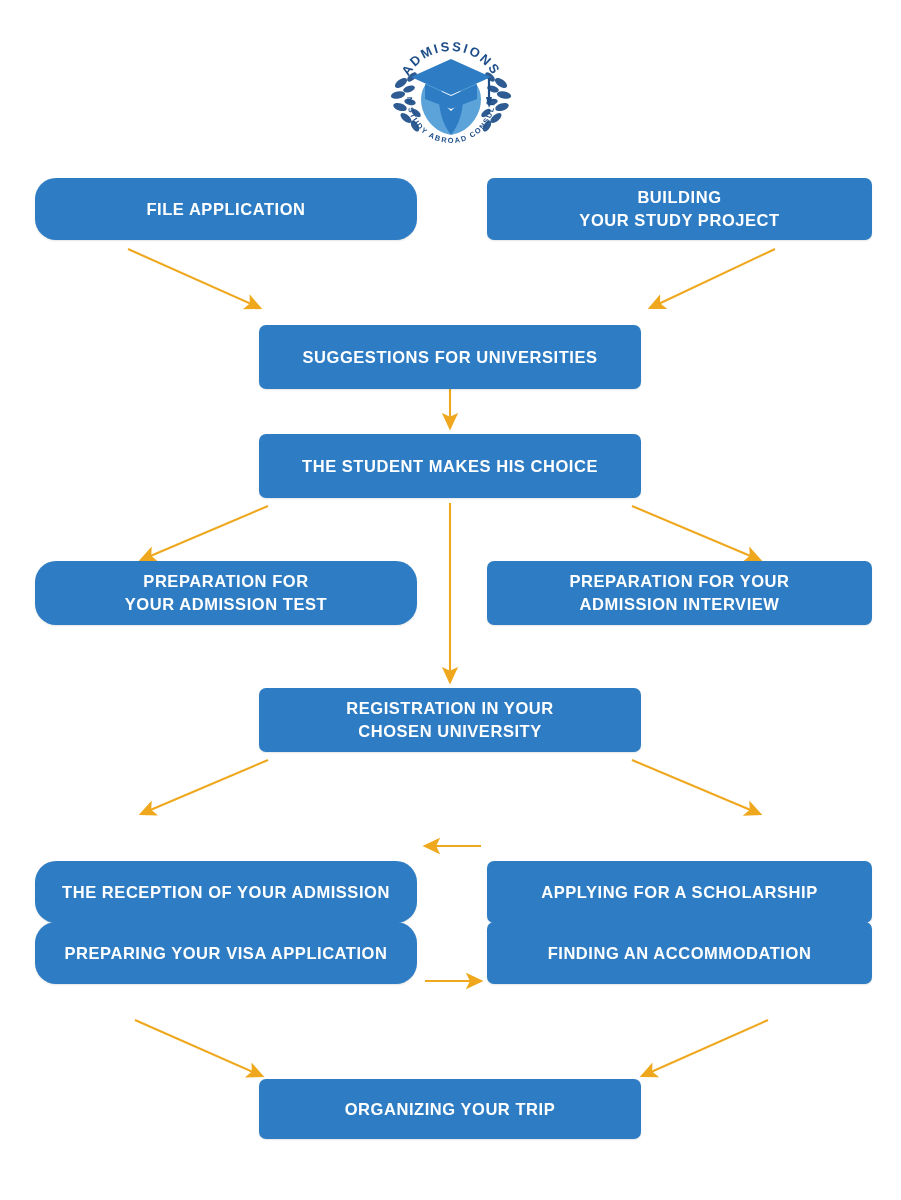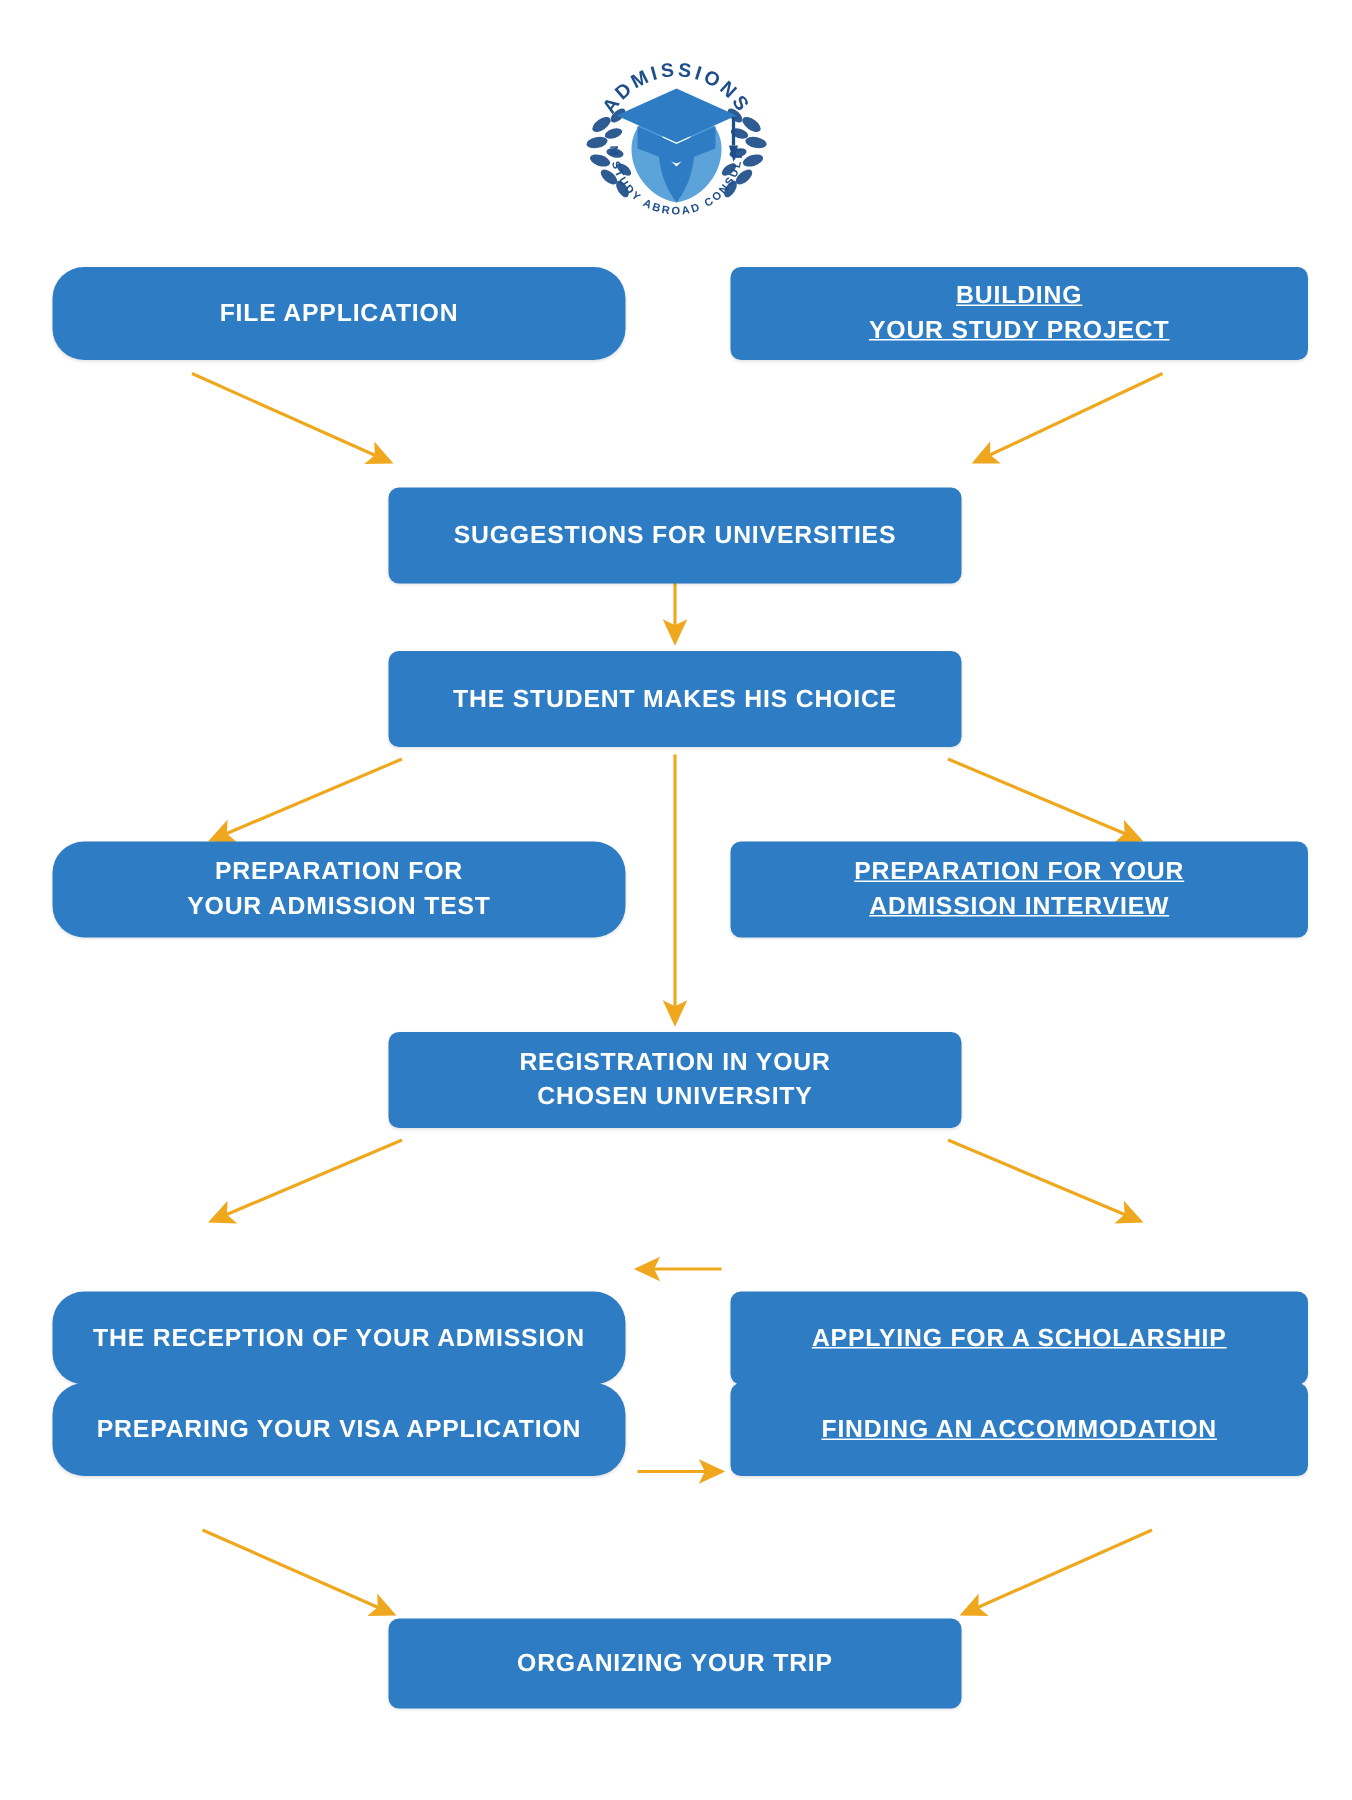--- a/index.html
+++ b/index.html
@@ -22,21 +22,21 @@
         display:flex;align-items:center;justify-content:center;
         text-align:center;color:#ffffff;box-sizing:border-box;
         box-shadow:0 1px 2px rgba(0,0,0,0.10);}
   .node .label{
         font-family:"Liberation Sans",sans-serif;
         font-size:16.5px;font-weight:bold;letter-spacing:0.55px;
         line-height:1.38;color:#ffffff;white-space:pre-line;
         padding:0 12px;}
 
   .n-left   {left:35px;  width:382px;border-radius:21px;}
-  .n-right  {left:487px; width:385px;text-decoration:underline;}
+  .n-right  {left:487px; width:385px;}
   .n-center {left:259px; width:382px;}
 
   .r1{top:178px;height:62px;}
   .r2{top:305px;height:64px;margin-top:20px;}
   .r3{top:434px;height:64px;}
   .r4{top:561px;height:64px;text-align:center;}
   .r5{top:688px;height:64px;align-items:center;}
   .r6{top:815px;height:62px;margin-top:46px;}
   .r7{top:922px;height:62px;}
   .r8{top:1079px;height:60px;}

